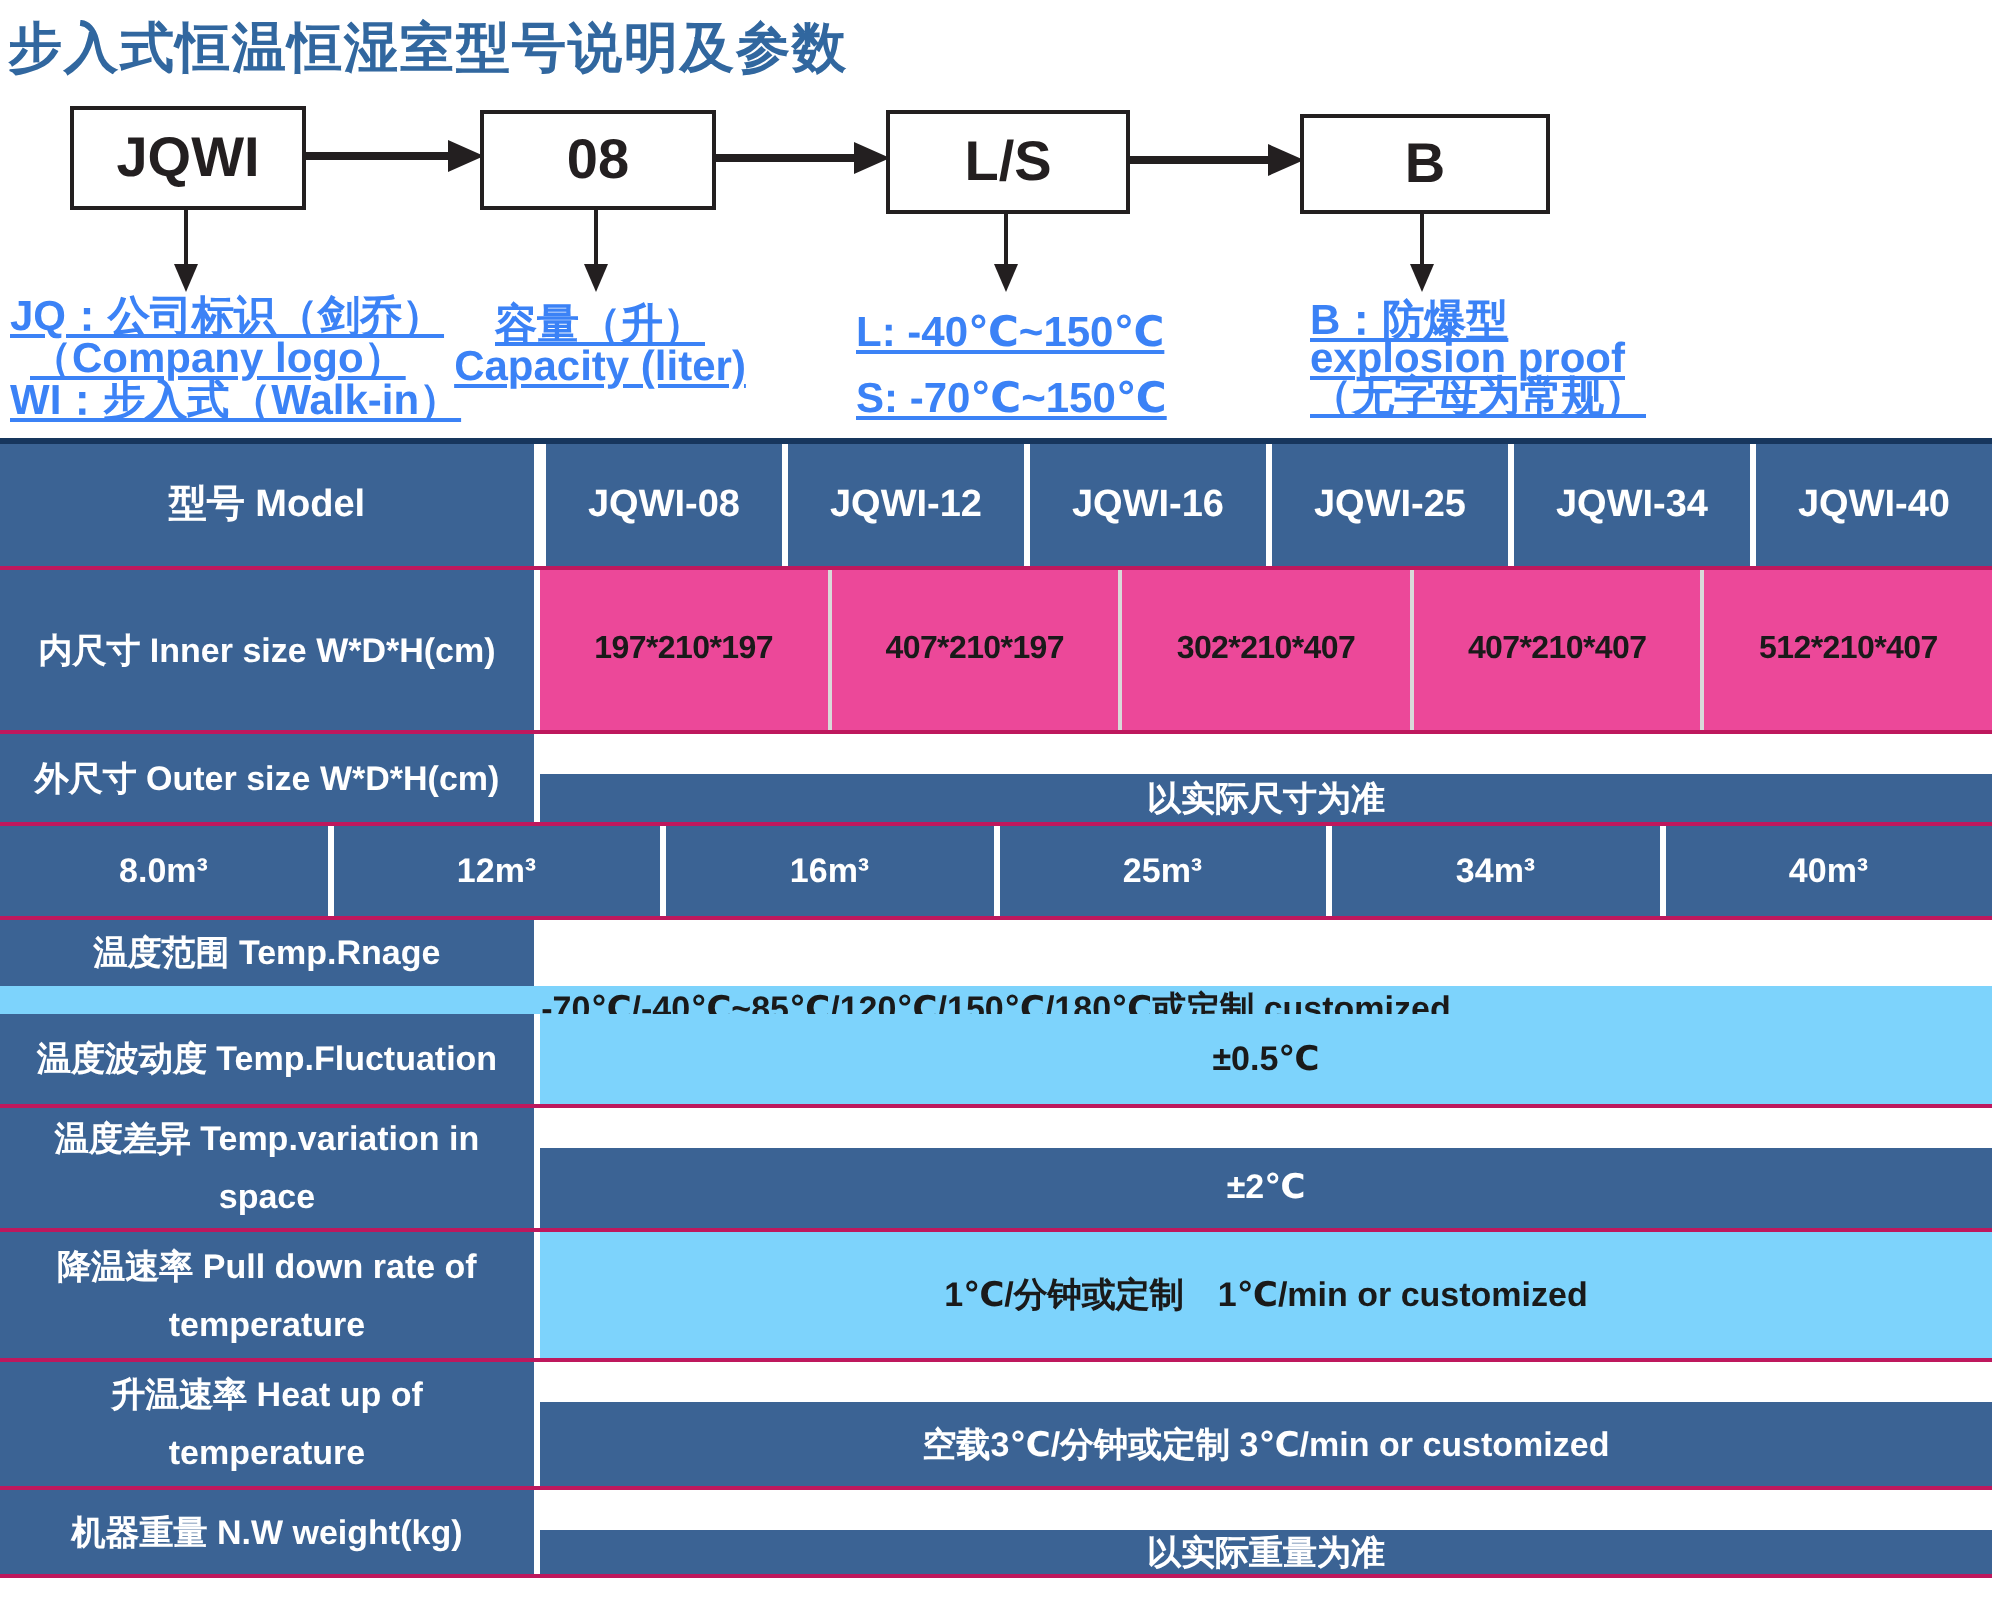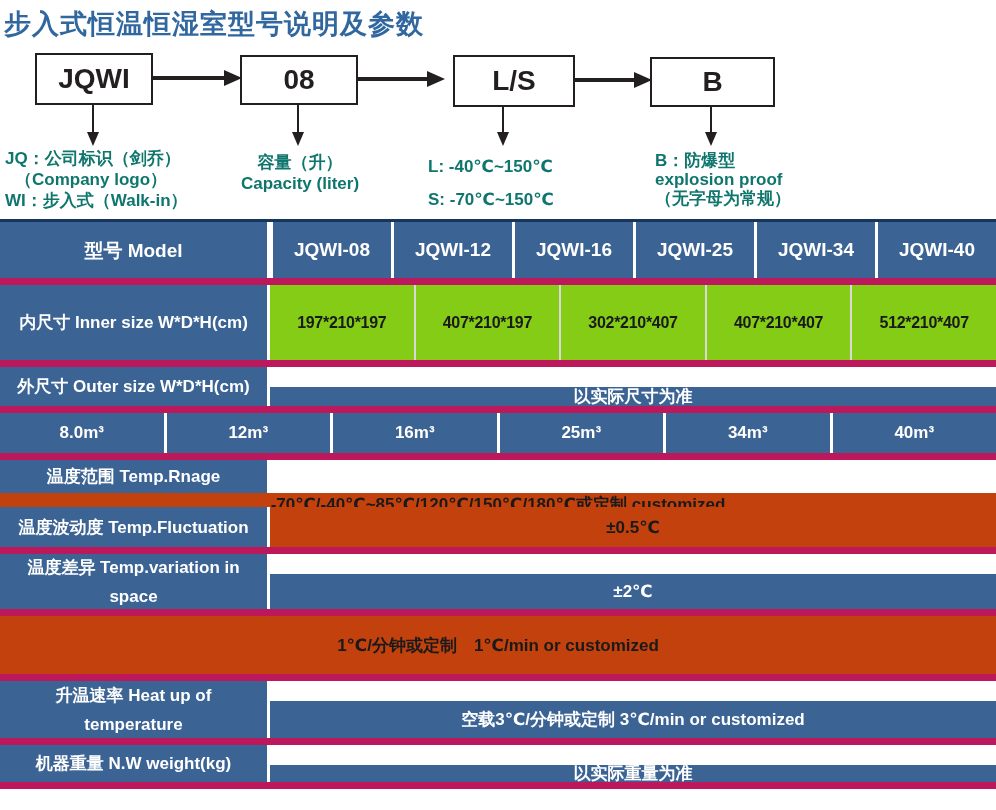--- a/index.html
+++ b/index.html
@@ -19,56 +19,56 @@
   
   .diagram{position:absolute;left:0;top:0;width:996px;height:172px;}
   .dbox{
     position:absolute;
     border:2px solid #231f20;background:#fff;
     display:flex;align-items:center;justify-content:center;
     font-size:28px;font-weight:bold;color:#231f20;
   }
   .dbox.b0{left:35px;top:53px;width:114px;height:48px;}
   .dbox.b1{left:240px;top:55px;width:114px;height:46px;}
-  .dbox.b2{left:453px;top:55px;width:118px;height:48px;}
+  .dbox.b2{left:443px;top:55px;width:118px;height:48px;}
   .dbox.b3{left:650px;top:57px;width:121px;height:46px;}
   .arrows{position:absolute;left:0;top:0;pointer-events:none;}
   .note{
-    position:absolute;color:#0f766e;font-weight:bold;font-size:17px;
-    line-height:21px;white-space:nowrap;
+    position:absolute;color:#3b82f6;font-weight:bold;font-size:21px;
+    line-height:21px;white-space:nowrap;text-decoration:underline;
   }
   .note.n0{left:5px;top:148px;}
   .note.n1{left:210px;top:152px;width:180px;text-align:center;}
   .note.n2{left:428px;top:150px;line-height:33px;}
   .note.n3{left:655px;top:151px;line-height:19px;}
   
   .spec-table{
     position:absolute;left:0;top:219px;width:996px;
     border-top:3px solid #17365d;
   }
-  .trow{display:flex;border-bottom:7px solid #be185d;box-sizing:border-box;}
+  .trow{display:flex;border-bottom:2px solid #be185d;box-sizing:border-box;}
   .cell{
     display:flex;align-items:center;justify-content:center;
     text-align:center;box-sizing:border-box;
   }
   .cell.lab{
     width:270px;flex:none;
     background:#3b6394;color:#fff;
     font-size:17px;font-weight:bold;
     border-right:3px solid #ffffff;
     padding:2px 8px;line-height:29px;
   }
   .cell.val{flex:1;font-weight:bold;}
   .cell.blue{background:#3b6394;color:#fff;font-size:17px;}
-  .cell.white{background:#84cc16;color:#1a1a1a;font-size:17px;}
+  .cell.white{background:#ec4899;color:#1a1a1a;font-size:17px;}
   .cell.val + .cell.blue{border-left:3px solid #ffffff;}
   .cell.val + .cell.white{border-left:2px solid #d9d9d9;}
   .cell.span{flex:1;font-weight:bold;font-size:17px;border-left:none !important;}
   .cell.span.blue{background:#3b6394;color:#fff;margin-top:20px;}
-  .cell.span.white{background:#c2410c;color:#1a1a1a;}
+  .cell.span.white{background:#7dd3fc;color:#1a1a1a;}
   .hrow{height:63px;}
   .hrow .cell{background:#3b6394;color:#fff;font-weight:bold;}
   .hrow .cell.lab{font-size:19px;}
   .hrow .cell.val{font-size:19px;border-left:3px solid #ffffff;}
   .hrow .cell.val:first-of-type{border-left:none;}
   .r-inner{height:82px;}
   .r-inner .cell.white{font-size:16px;letter-spacing:-0.3px;padding:0 1px;}
   .r-outer{height:46px;}
   .r-cap{height:47px;}
   .r-trange{height:47px;flex-direction:column;}
@@ -176,20 +176,21 @@
       <div class="cell lab">温度波动度 Temp.Fluctuation</div>
       <div class="cell span white">±0.5℃</div>
     </div>
 
     <div class="trow r-var">
       <div class="cell lab">温度差异 Temp.variation in space</div>
       <div class="cell span blue">±2℃</div>
     </div>
 
     <div class="trow r-pull">
+      <div class="cell lab">降温速率 Pull down rate of temperature</div>
       <div class="cell span white">1℃/分钟或定制　1℃/min or customized</div>
     </div>
 
     <div class="trow r-heat">
       <div class="cell lab">升温速率 Heat up of temperature</div>
       <div class="cell span blue">空载3℃/分钟或定制 3℃/min or customized</div>
     </div>
 
     <div class="trow r-weight">
       <div class="cell lab">机器重量 N.W weight(kg)</div>

